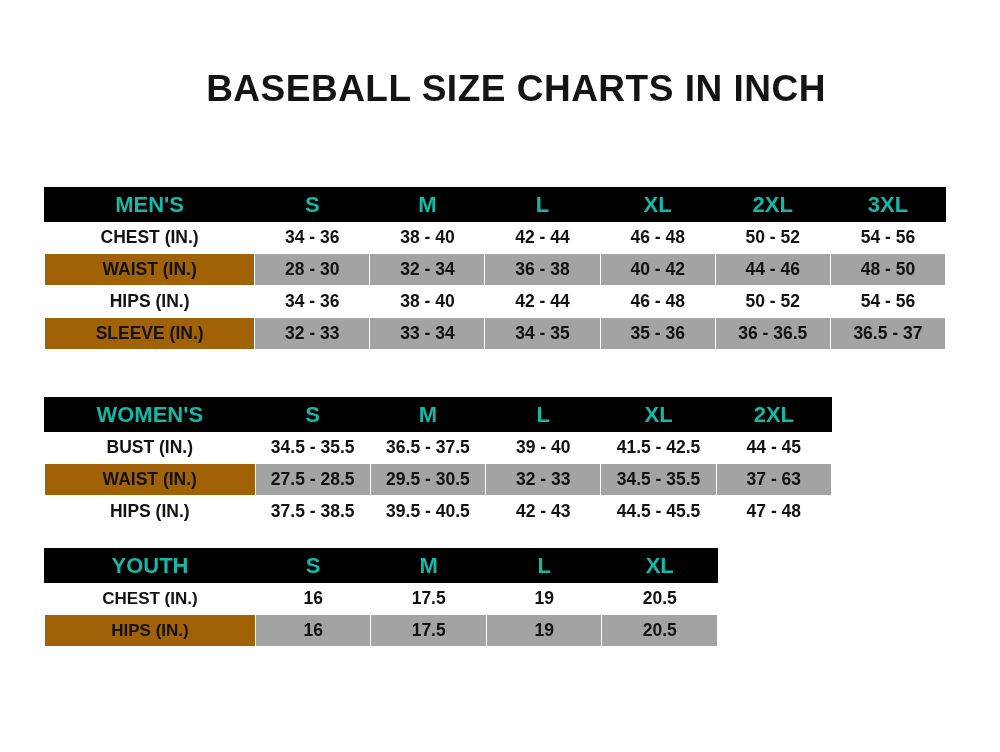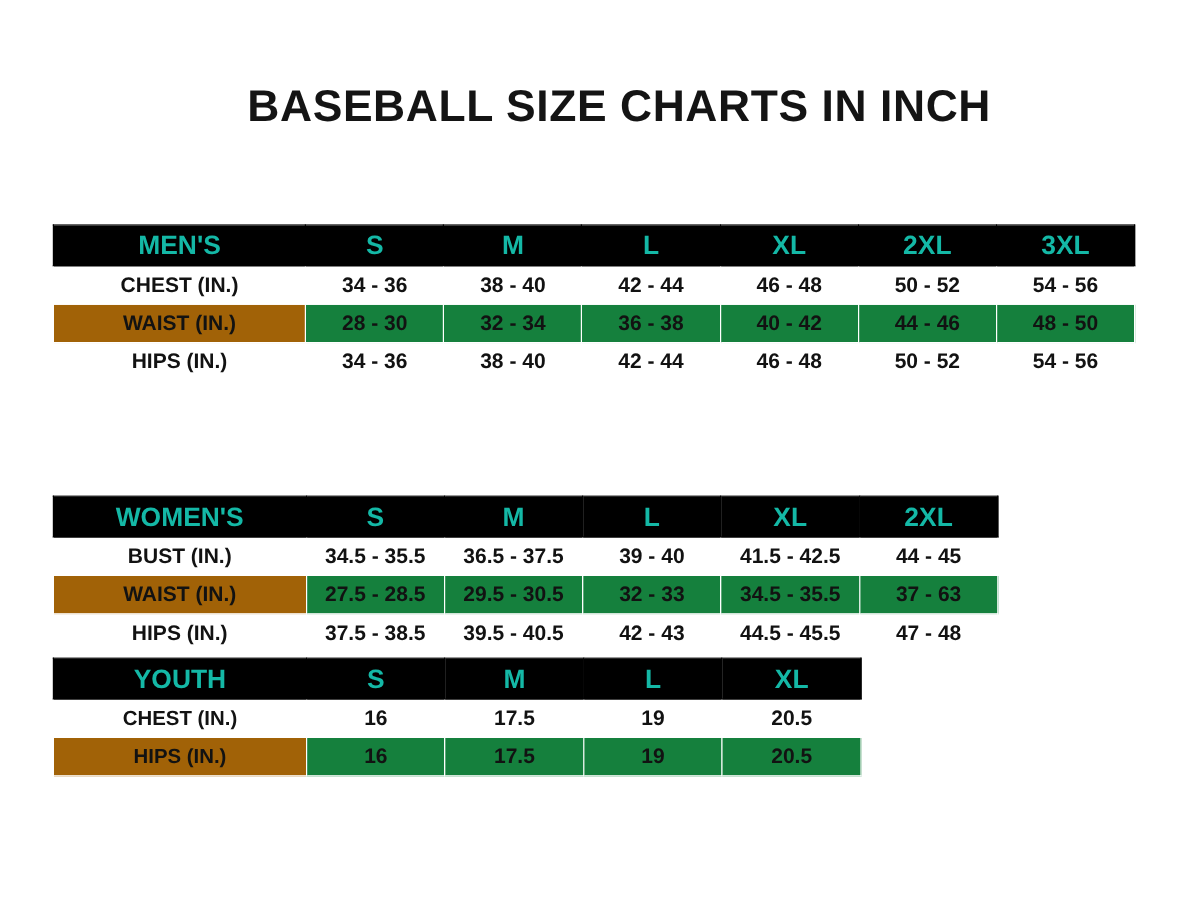--- a/index.html
+++ b/index.html
@@ -53,21 +53,21 @@
     color: #14b8a6;
     font-size: 22px;
     font-weight: bold;
     height: 33px;
     border: 1px solid #000000;
   }
   .chart tbody tr.odd td {
     background: #ffffff;
   }
   .chart tbody tr.even td {
-    background: #15803d;
+    background: #a3a3a3;
   }
   .chart tbody td.label {
     background: #ffffff;
   }
   .chart tbody tr.even td.label {
     background: #a16207;
   }
   
   #chart-mens {
     top: 187px;
@@ -75,21 +75,20 @@
     width: 902px;
   }
   #chart-mens col.c0 { width: 210px; }
   #chart-mens col.cx { width: 115px; }
 
   
   #chart-womens {
     top: 397px;
     left: 44px;
     width: 788px;
-    margin-top: 16px;
   }
   #chart-womens col.c0 { width: 210px; }
   #chart-womens col.cx { width: 115px; }
 
   
   #chart-youth {
     top: 548px;
     left: 44px;
     width: 674px;
   }
@@ -152,20 +151,29 @@
       </tr>
       <tr class="odd">
         <td class="label">HIPS (IN.)</td>
         <td>34 - 36</td>
         <td>38 - 40</td>
         <td>42 - 44</td>
         <td>46 - 48</td>
         <td>50 - 52</td>
         <td>54 - 56</td>
       </tr>
+      <tr class="even">
+        <td class="label">SLEEVE (IN.)</td>
+        <td>32 - 33</td>
+        <td>33 - 34</td>
+        <td>34 - 35</td>
+        <td>35 - 36</td>
+        <td>36 - 36.5</td>
+        <td>36.5 - 37</td>
+      </tr>
     </tbody>
   </table>
 
   <table class="chart" id="chart-womens">
     <colgroup>
       <col class="c0">
         <col class="cx">
         <col class="cx">
         <col class="cx">
         <col class="cx">

